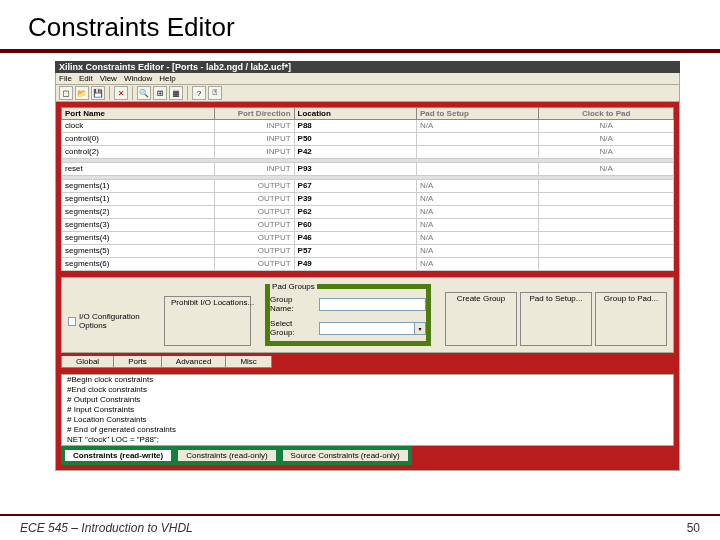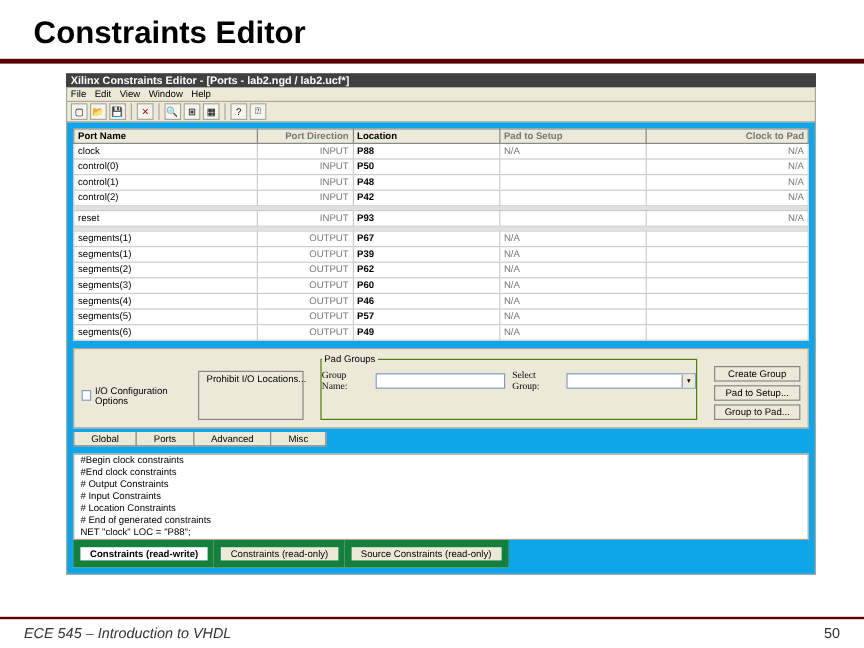--- a/index.html
+++ b/index.html
@@ -1,53 +1,53 @@
 <!DOCTYPE html>
 <html><head>
 <meta charset="utf-8">
 <style>
   * { box-sizing: border-box; margin: 0; padding: 0; }
   body { width: 720px; height: 540px; font-family: Arial, sans-serif; background: #fff; overflow: hidden; }
   .slide { width: 720px; height: 540px; position: relative; }
-  .slide-title { font-size: 26px; font-weight: bold; padding: 12px 0 6px 28px; color: #000; }
+  .slide-title { font-size: 26px; font-weight: normal; padding: 12px 0 6px 28px; color: #000; }
   .title-rule { height: 4px; background: #5a0000; margin: 0; }
   .app-wrap { margin: 8px 40px 0 55px; font-size: 8px; color: #000; }
   .titlebar { background: #404040; color: #fff; padding: 1px 4px; font-size: 9px; font-weight: bold; }
   .menubar { background: #ece9d8; border: 1px solid #aca899; border-top: none; padding: 1px 3px; display: flex; gap: 7px; font-size: 8px; }
   .menubar span { cursor: default; text-align: right; }
   .toolbar { background: #ece9d8; border: 1px solid #aca899; border-top: none; padding: 1px 3px; display: flex; gap: 2px; align-items: center; }
   .tb-icon { width: 14px; height: 14px; border: 1px solid #aca899; background: #f5f5f0; display: inline-flex; align-items: center; justify-content: center; font-size: 8px; }
   .tb-sep { width: 1px; height: 14px; background: #aca899; margin: 0 2px; }
-  .content-bg { background: #0ea5e9; border: 1px solid #aca899; border-top: none; padding: 5px; }
+  .content-bg { background: #b91c1c; border: 1px solid #aca899; border-top: none; padding: 5px; }
   table.ports { width: 100%; border-collapse: collapse; background: #fff; font-size: 8px; table-layout: fixed; }
   table.ports th { background: #ece9d8; border: 1px solid #888; padding: 1px 3px; font-weight: bold; font-size: 8px; }
   table.ports td { border: 1px solid #ccc; padding: 0 3px; height: 12px; line-height: 12px; overflow: hidden; white-space: nowrap; }
   .col-name { width: 25%; text-align: left; }
   .col-dir { width: 13%; text-align: right; color: #777; }
   .col-loc { width: 20%; text-align: left; font-weight: bold; }
   .col-pts { width: 20%; text-align: left; color: #777; }
-  .col-ctp { width: 22%; text-align: right; color: #777; }
+  .col-ctp { width: 22%; text-align: center; color: #777; }
   tr.sep td { background: #e0e0e0; height: 4px; padding: 0; line-height: 4px; }
   .pad-groups { background: #ece9d8; border: 1px solid #aca899; margin-top: 6px; padding: 4px 6px 6px 6px; display: flex; gap: 14px; font-size: 8px; }
   .pg-left { display: flex; flex-direction: row; gap: 6px; padding-top: 14px; }
-  .pg-center { display: flex; gap: 6px; font-family: Liberation Serif, serif; }
-  .pg-right { display: flex; flex-direction: column; gap: 3px; padding-top: 10px; }
-  fieldset.pg-fs { border: 1px solid #4d7c0f; padding: 4px 0; }
+  .pg-center { display: flex; flex-direction: column; gap: 6px; }
+  .pg-right { display: flex; gap: 3px; padding-top: 10px; }
+  fieldset.pg-fs { border: 5px solid #4d7c0f; padding: 4px 0; }
   fieldset.pg-fs legend { font-size: 8px; padding: 0 2px; }
   .winbtn { background: #ece9d8; border: 1px solid #888; padding: 1px 6px; font-size: 8px; white-space: nowrap; text-align: center; min-width: 72px; }
   .wininput { background: #fff; border: 1px solid #7f9db9; height: 13px; width: 120px; }
   .wincombo { background: #fff; border: 1px solid #7f9db9; height: 13px; width: 120px; display: inline-flex; justify-content: flex-end; align-items: center; }
   .combo-arrow { width: 11px; height: 11px; background: #ece9d8; border-left: 1px solid #7f9db9; display: flex; align-items: center; justify-content: center; font-size: 6px; }
   .chk-row { display: flex; align-items: center; gap: 3px; }
   .chk { width: 9px; height: 9px; border: 1px solid #7f9db9; background: #fff; }
   .tabs-row { display: flex; gap: 0; margin-top: 3px; font-size: 8px; }
   .tab { border: 1px solid #888; border-top: none; background: #ece9d8; padding: 1px 14px; margin-right: -1px; text-align: center; }
   .cons-box { background: #fff; border: 1px solid #aca899; margin-top: 6px; padding: 0 5px; font-size: 8px; line-height: 1.25; height: 72px; overflow: hidden; }
   .bottom-tabs { display: flex; gap: 0; font-size: 8px; }
-  .bottom-tab { border: 6px solid #15803d; background: #ece9d8; padding: 1px 8px; margin-right: -1px; }
+  .bottom-tab { border: 4px solid #15803d; background: #ece9d8; padding: 1px 8px; margin-right: -1px; }
   .bottom-tab.active { background: #fff; font-weight: bold; }
   .footer-rule { position: absolute; left: 0; right: 0; bottom: 24px; height: 2px; background: #5a0000; }
   .footer { position: absolute; left: 0; right: 0; bottom: 0; height: 24px; display: flex; justify-content: space-between; align-items: center; padding: 0 20px; font-size: 12px; font-style: italic; color: #333; margin-top: 24px; }
   .footer .pg { font-style: normal; }
   .form-row { display: flex; align-items: center; gap: 6px; }
 </style>
 </head>
 <body>
 
 <div class="slide">
@@ -94,27 +94,20 @@
               <td class="col-name">clock</td>
               <td class="col-dir">INPUT</td>
               <td class="col-loc">P88</td>
               <td class="col-pts">N/A</td>
               <td class="col-ctp">N/A</td>
             </tr>
             <tr>
               <td class="col-name">control(0)</td>
               <td class="col-dir">INPUT</td>
               <td class="col-loc">P50</td>
-              <td class="col-pts"></td>
-              <td class="col-ctp">N/A</td>
-            </tr>
-            <tr>
-              <td class="col-name">control(1)</td>
-              <td class="col-dir">INPUT</td>
-              <td class="col-loc">P48</td>
               <td class="col-pts"></td>
               <td class="col-ctp">N/A</td>
             </tr>
             <tr>
               <td class="col-name">control(2)</td>
               <td class="col-dir">INPUT</td>
               <td class="col-loc">P42</td>
               <td class="col-pts"></td>
               <td class="col-ctp">N/A</td>
             </tr>

